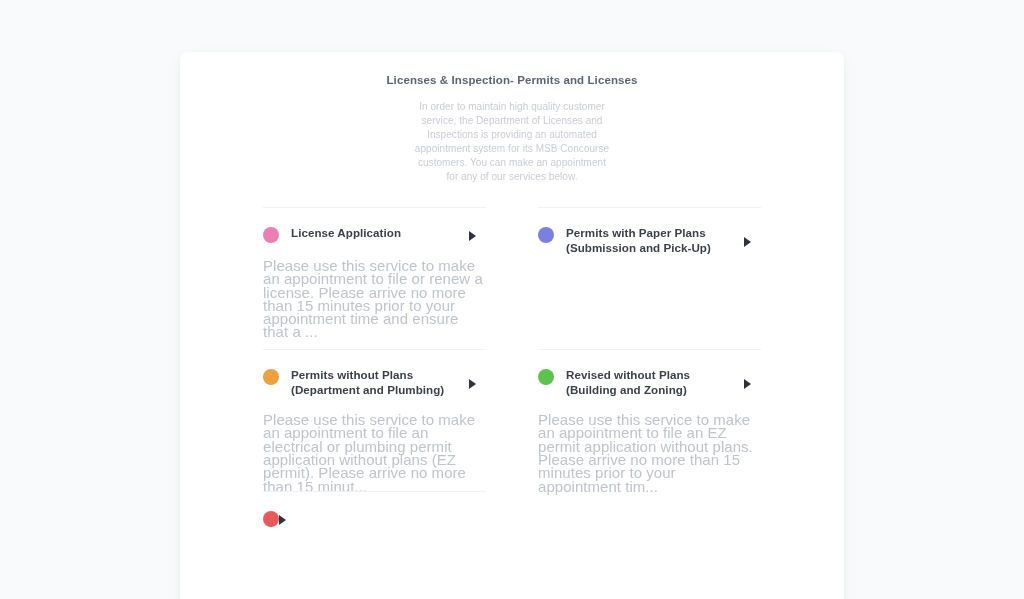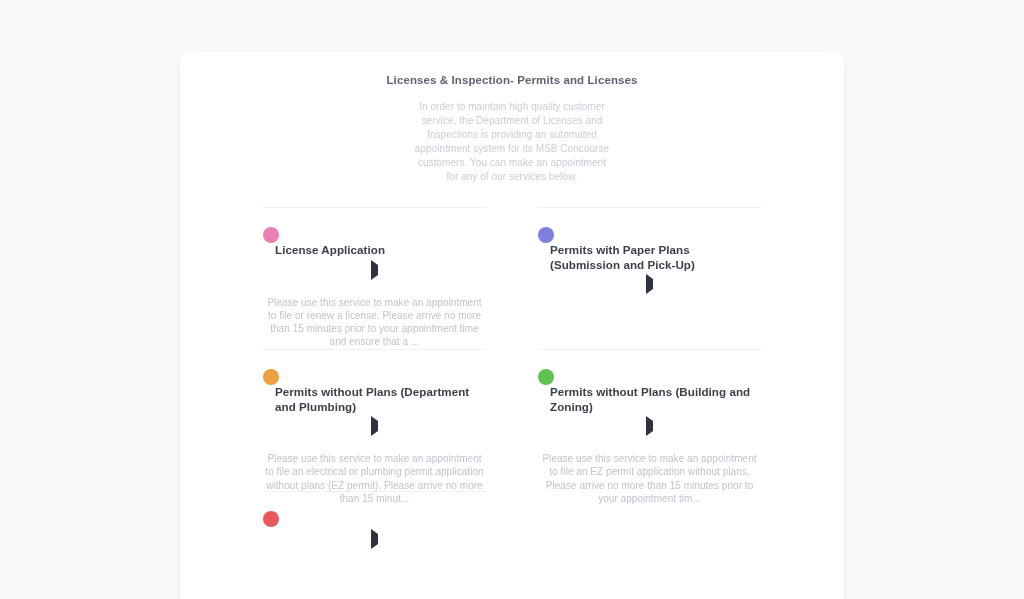--- a/index.html
+++ b/index.html
@@ -80,21 +80,20 @@
     background: transparent;
   }
   .service-card.no-rule {
     border-top: 1px solid transparent;
   }
 
   .card-head {
     display: flex;
     align-items: flex-start;
     padding-top: 5px;
-    flex-direction: column;
   }
 
   .dot {
     width: 16px;
     height: 16px;
     border-radius: 50%;
     flex: 0 0 16px;
     margin-top: 1px;
   }
 
@@ -115,25 +114,24 @@
     align-self: center;
     width: 0;
     height: 0;
     border-top: 5px solid transparent;
     border-bottom: 5px solid transparent;
     border-left: 7px solid #2f3340;
   }
 
   .card-desc {
     margin-top: 16px;
-    font-size: 10px;
+    font-size: 15px;
     line-height: 13.3px;
     color: #bfc3cb;
     letter-spacing: 0.04px;
-    text-align: center;
   }
 
   
   .service-card.two-line .card-desc {
     margin-top: 16px;
   }
 </style>
 </head>
 <body>
 
@@ -169,21 +167,21 @@
           <span class="dot" style="background:#eda03f"></span>
           <span class="card-title">Permits without Plans (Department and Plumbing)</span>
           <span class="chevron"></span>
         </div>
         <div class="card-desc">Please use this service to make an appointment to file an electrical or plumbing permit application without plans (EZ permit). Please arrive no more than 15 minut...</div>
       </div>
 
       <div class="service-card two-line">
         <div class="card-head">
           <span class="dot" style="background:#5ec24f"></span>
-          <span class="card-title">Permits without Plans (Building and Zoning)</span>
+          <span class="card-title">Revised without Plans (Building and Zoning)</span>
           <span class="chevron"></span>
         </div>
         <div class="card-desc">Please use this service to make an appointment to file an EZ permit application without plans. Please arrive no more than 15 minutes prior to your appointment tim...</div>
       </div>
 
       <div class="service-card">
         <div class="card-head">
           <span class="dot" style="background:#e8595b"></span>
           <span class="chevron"></span>
         </div>

